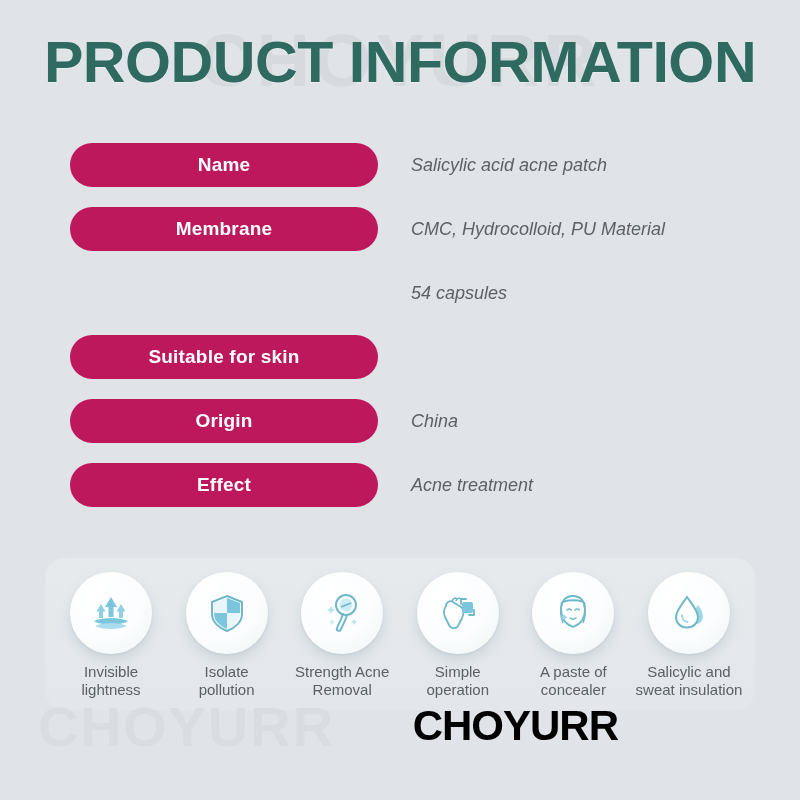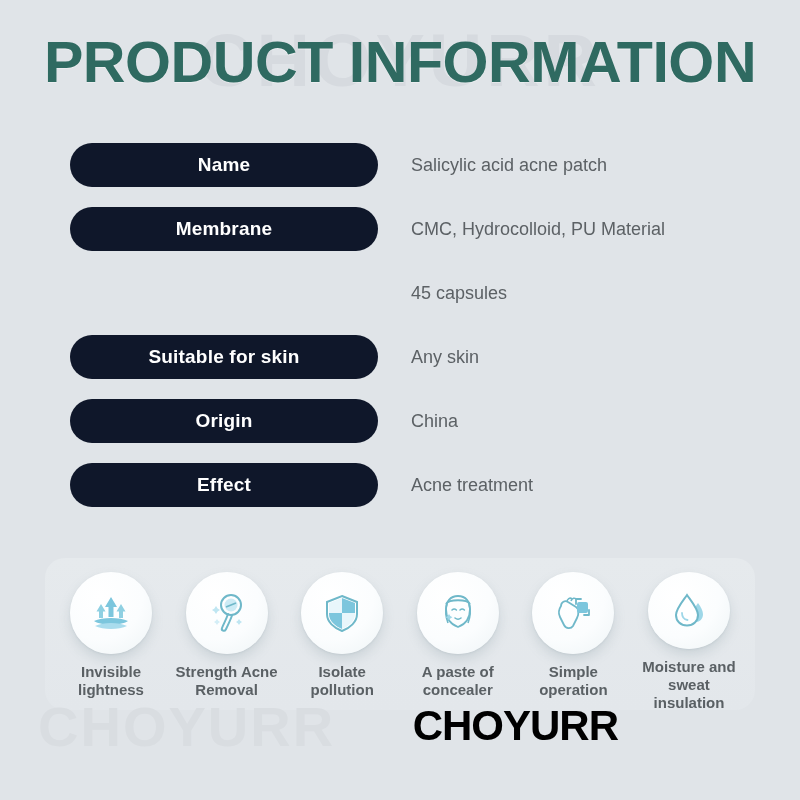--- a/index.html
+++ b/index.html
@@ -30,39 +30,40 @@
     transform:scaleX(1.02);
     text-shadow:0 1px 0 rgba(255,255,255,.35);
   }
 
   
   .spec-list{position:absolute;top:143px;left:0;width:800px;}
   .spec-row{position:relative;height:44px;margin-bottom:20px;}
   .spec-pill{
     position:absolute;left:70px;top:0;
     width:308px;height:44px;
-    background:#0f172a;
+    background:#be185d;
     border-radius:22px;
     display:flex;align-items:center;justify-content:center;
     box-sizing:border-box;
   }
   .spec-pill-label{
     color:#ffffff;
     font-size:19px;
     font-weight:600;
     letter-spacing:.2px;
     line-height:20px;
   }
   .spec-value{
     position:absolute;left:411px;top:0;height:44px;
     display:flex;align-items:center;
     color:#5c6165;
     font-size:18px;
     line-height:22px;
     white-space:nowrap;
+    font-style:italic;
   }
 
   
   .bottom-wm{
     position:absolute;left:38px;top:698px;
     font-size:56px;font-weight:bold;letter-spacing:2px;
     color:#d9dde1;
     line-height:58px;
     user-select:none;
   }
@@ -77,21 +78,21 @@
   .features-row{
     position:absolute;left:45px;top:572px;
     width:710px;height:140px;
     display:flex;
     justify-content:space-between;
     padding:0 12px;
     box-sizing:border-box;
   }
   .feature{
     width:108px;
-    display:flex;flex-direction:column;align-items:center;font-weight:bold;
+    display:flex;flex-direction:column;align-items:center;
   }
   .feature-circle{
     width:82px;height:82px;border-radius:50%;
     background:radial-gradient(circle at 36% 30%,#ffffff 0%,#fbfdfe 55%,#eef4f6 100%);
     box-shadow:0 6px 12px rgba(120,140,150,.22), 0 1px 2px rgba(120,140,150,.15);
     display:flex;align-items:center;justify-content:center;
   }
   .feature-circle svg{display:block;}
   .feature-label{
     margin-top:9px;
@@ -131,28 +132,27 @@
     </div>
 
     <div class="spec-row">
       <div class="spec-pill">
         <span class="spec-pill-label">Membrane</span>
       </div>
       <div class="spec-value">CMC, Hydrocolloid, PU Material</div>
     </div>
 
     <div class="spec-row">
-      <div class="spec-value">45 capsules</div>
+      <div class="spec-value">54 capsules</div>
     </div>
 
     <div class="spec-row">
       <div class="spec-pill">
         <span class="spec-pill-label">Suitable for skin</span>
       </div>
-      <div class="spec-value">Any skin</div>
     </div>
 
     <div class="spec-row">
       <div class="spec-pill">
         <span class="spec-pill-label">Origin</span>
       </div>
       <div class="spec-value">China</div>
     </div>
 
     <div class="spec-row">
@@ -177,20 +177,36 @@
             <path d="M23 7 L29 17 L25.5 17 L25.5 27 L20.5 27 L20.5 17 L17 17 Z" fill="#7cc6dd"></path>
             <path d="M13 14 L17.5 21.5 L15 21.5 L15 28 L11 28 L11 21.5 L8.5 21.5 Z" fill="#8fd0e2"></path>
             <path d="M33 14 L37.5 21.5 L35 21.5 L35 28 L31 28 L31 21.5 L28.5 21.5 Z" fill="#8fd0e2"></path>
             <path d="M6 31 C14 27 32 27 40 31 C32 36 14 36 6 31 Z" fill="#7cc6dd"></path>
             <path d="M7 36 C15 32 31 32 39 36 C31 40 15 40 7 36 Z" fill="#a9dced"></path>
           </svg>
         </span>
       </div>
       <div class="feature-label">Invisible
 lightness</div>
+    </div>
+
+    <div class="feature">
+      <div class="feature-circle">
+        <span>
+          <svg width="44" height="44" viewBox="0 0 44 44">
+            <path d="M22 5 L37 11 V23 C37 31 30 37 22 40 C14 37 7 31 7 23 V11 Z" fill="#ffffff" stroke="#6fb8c9" stroke-width="2"></path>
+            <path d="M22 7 L35 12 V22 H22 Z" fill="#7cc6dd"></path>
+            <path d="M22 22 H9 V23 C9 30 15 35 22 38 Z" fill="#7cc6dd"></path>
+            <path d="M22 22 H35 V23 C35 30 29 35 22 38 Z" fill="#e8f6fb"></path>
+            <path d="M22 7 L9 12 V22 H22 Z" fill="#e8f6fb"></path>
+          </svg>
+        </span>
+      </div>
+      <div class="feature-label">Isolate
+pollution</div>
     </div>
 
     <div class="feature">
       <div class="feature-circle">
         <span>
           <svg width="46" height="46" viewBox="0 0 46 46">
             <circle cx="27" cy="15" r="10" fill="none" stroke="#6fb8c9" stroke-width="2"></circle>
             <circle cx="27" cy="15" r="6.5" fill="#bfe6f2" opacity=".8"></circle>
             <line x1="22" y1="17" x2="32" y2="13" stroke="#6fb8c9" stroke-width="1.6"></line>
             <path d="M24 24 C22 30 20 33 18 38 C17 40.5 20.5 42 21.8 39.5 C24 35 26 31 28 25.5" fill="none" stroke="#6fb8c9" stroke-width="2" stroke-linecap="round"></path>
@@ -200,31 +216,32 @@
           </svg>
         </span>
       </div>
       <div class="feature-label">Strength Acne
 Removal</div>
     </div>
 
     <div class="feature">
       <div class="feature-circle">
         <span>
-          <svg width="44" height="44" viewBox="0 0 44 44">
-            <path d="M22 5 L37 11 V23 C37 31 30 37 22 40 C14 37 7 31 7 23 V11 Z" fill="#ffffff" stroke="#6fb8c9" stroke-width="2"></path>
-            <path d="M22 7 L35 12 V22 H22 Z" fill="#7cc6dd"></path>
-            <path d="M22 22 H9 V23 C9 30 15 35 22 38 Z" fill="#7cc6dd"></path>
-            <path d="M22 22 H35 V23 C35 30 29 35 22 38 Z" fill="#e8f6fb"></path>
-            <path d="M22 7 L9 12 V22 H22 Z" fill="#e8f6fb"></path>
-          </svg>
-        </span>
-      </div>
-      <div class="feature-label">Isolate
-pollution</div>
+          <svg width="46" height="46" viewBox="0 0 46 46">
+            <path d="M11 16 C11 12 15 10 18 12 L26 17 C29 19 29 24 27 28 L23 36 C21 39 16 39 14 35 L10 27 C8 23 9 19 11 16 Z" fill="none" stroke="#6fb8c9" stroke-width="1.8"></path>
+            <path d="M17 12 C17 9 20 7 22 9" fill="none" stroke="#6fb8c9" stroke-width="1.6"></path>
+            <path d="M21 11 C22 8 25 7 27 10" fill="none" stroke="#6fb8c9" stroke-width="1.6"></path>
+            <rect x="27" y="12" width="11" height="11" rx="2" fill="#7cc6dd"></rect>
+            <path d="M26 9 h5 M26 9 v5" fill="none" stroke="#6fb8c9" stroke-width="1.8" stroke-linecap="round"></path>
+            <path d="M39 25 h-5 M39 25 v-5" fill="none" stroke="#6fb8c9" stroke-width="1.8" stroke-linecap="round"></path>
+          </svg>
+        </span>
+      </div>
+      <div class="feature-label">Simple
+operation</div>
     </div>
 
     <div class="feature">
       <div class="feature-circle">
         <span>
           <svg width="46" height="46" viewBox="0 0 46 46">
             <path d="M23 6 C31 6 35 12 35 19 C35 27 31 34 23 37 C15 34 11 27 11 19 C11 12 15 6 23 6 Z" fill="none" stroke="#6fb8c9" stroke-width="1.8"></path>
             <path d="M11 14 C14 9 32 9 35 14" fill="none" stroke="#6fb8c9" stroke-width="1.8"></path>
             <path d="M12 14 C10 21 11 28 13 33" fill="none" stroke="#6fb8c9" stroke-width="1.6"></path>
             <path d="M34 14 C36 21 35 28 33 33" fill="none" stroke="#6fb8c9" stroke-width="1.6"></path>
@@ -235,45 +252,28 @@
           </svg>
         </span>
       </div>
       <div class="feature-label">A paste of
 concealer</div>
     </div>
 
     <div class="feature">
       <div class="feature-circle">
         <span>
-          <svg width="46" height="46" viewBox="0 0 46 46">
-            <path d="M11 16 C11 12 15 10 18 12 L26 17 C29 19 29 24 27 28 L23 36 C21 39 16 39 14 35 L10 27 C8 23 9 19 11 16 Z" fill="none" stroke="#6fb8c9" stroke-width="1.8"></path>
-            <path d="M17 12 C17 9 20 7 22 9" fill="none" stroke="#6fb8c9" stroke-width="1.6"></path>
-            <path d="M21 11 C22 8 25 7 27 10" fill="none" stroke="#6fb8c9" stroke-width="1.6"></path>
-            <rect x="27" y="12" width="11" height="11" rx="2" fill="#7cc6dd"></rect>
-            <path d="M26 9 h5 M26 9 v5" fill="none" stroke="#6fb8c9" stroke-width="1.8" stroke-linecap="round"></path>
-            <path d="M39 25 h-5 M39 25 v-5" fill="none" stroke="#6fb8c9" stroke-width="1.8" stroke-linecap="round"></path>
-          </svg>
-        </span>
-      </div>
-      <div class="feature-label">Simple
-operation</div>
-    </div>
-
-    <div class="feature">
-      <div class="feature-circle">
-        <span>
           <svg width="44" height="44" viewBox="0 0 44 44">
             <path d="M31 14 C34 18 36 22 36 25.5 C36 30 32.5 33 29 33 C26 33 24 31 23.5 28 C25 24 28 18 31 14 Z" fill="#9ed7e8"></path>
             <path d="M20 6 C25 13 31 20 31 26 C31 32 26.5 36.5 20 36.5 C13.5 36.5 9 32 9 26 C9 20 15 13 20 6 Z" fill="#ffffff" stroke="#6fb8c9" stroke-width="2"></path>
             <path d="M15 24 C15 28 17.5 30.5 20.5 31" fill="none" stroke="#9ed7e8" stroke-width="1.8" stroke-linecap="round"></path>
           </svg>
         </span>
       </div>
-      <div class="feature-label">Moisture and
+      <div class="feature-label">Salicylic and
 sweat insulation</div>
     </div>
 
   </div>
 
   <div class="logo">
     <span>CHOYURR</span>
   </div>
 
 </div>

